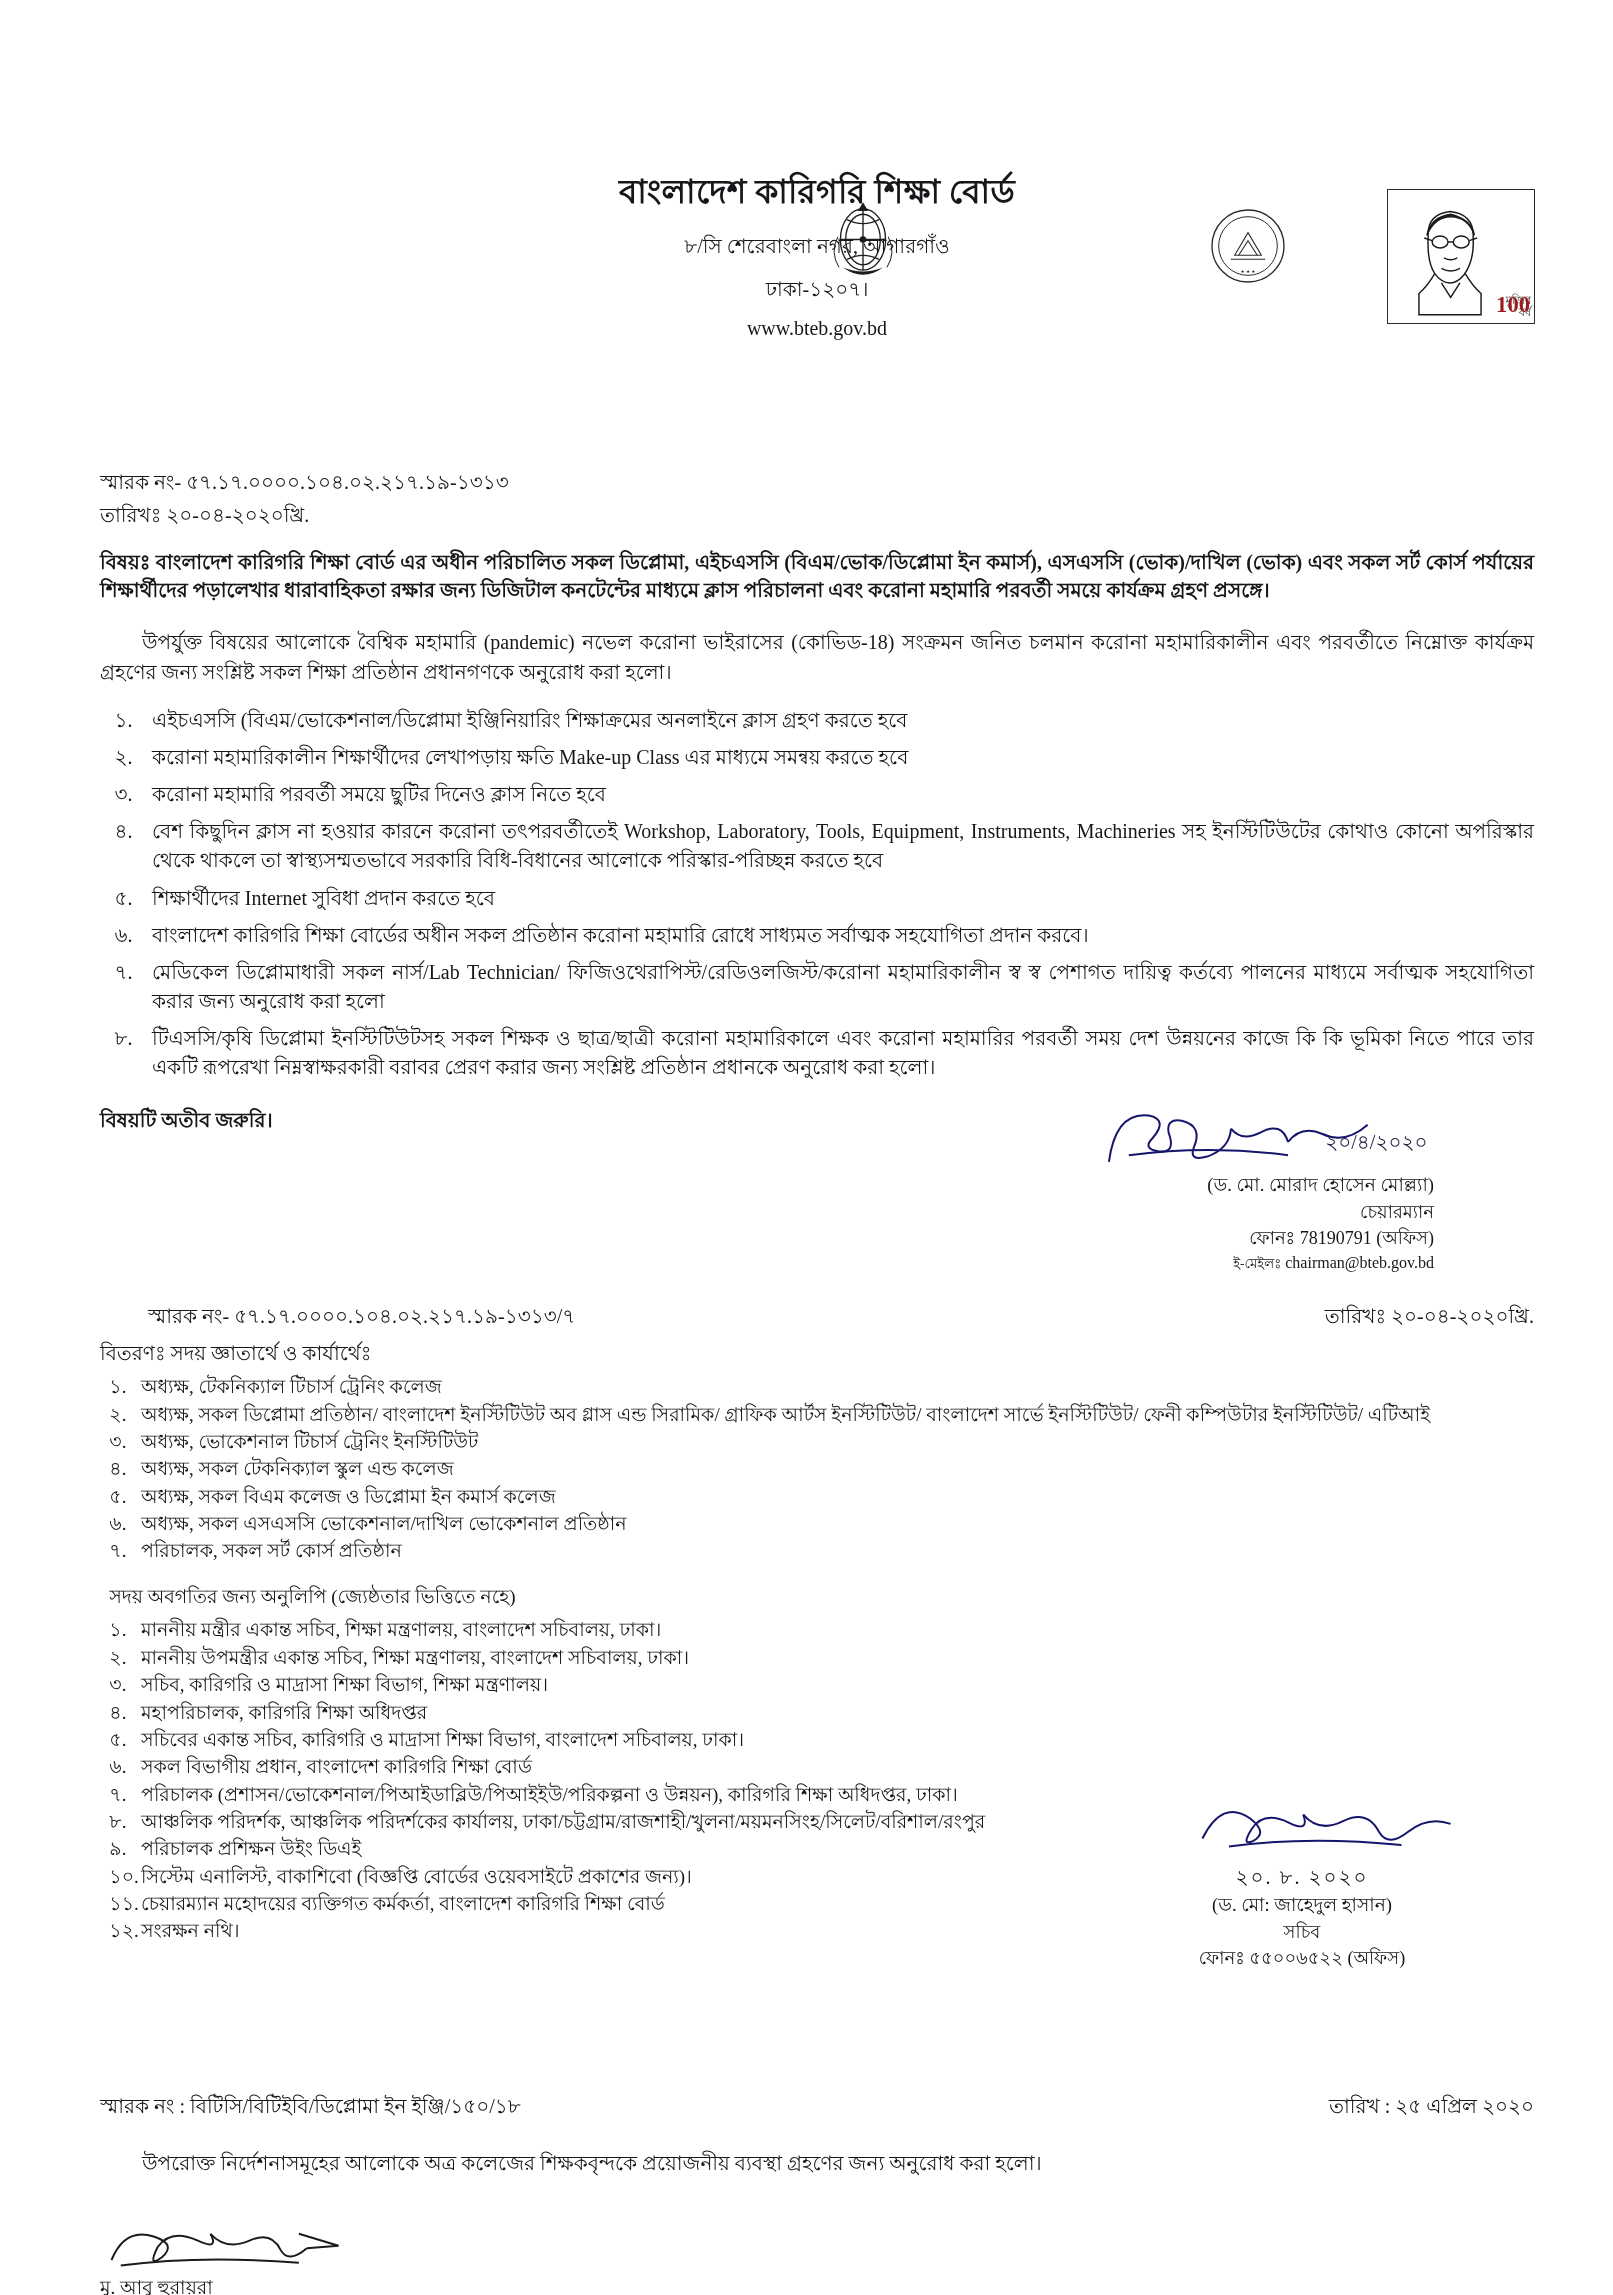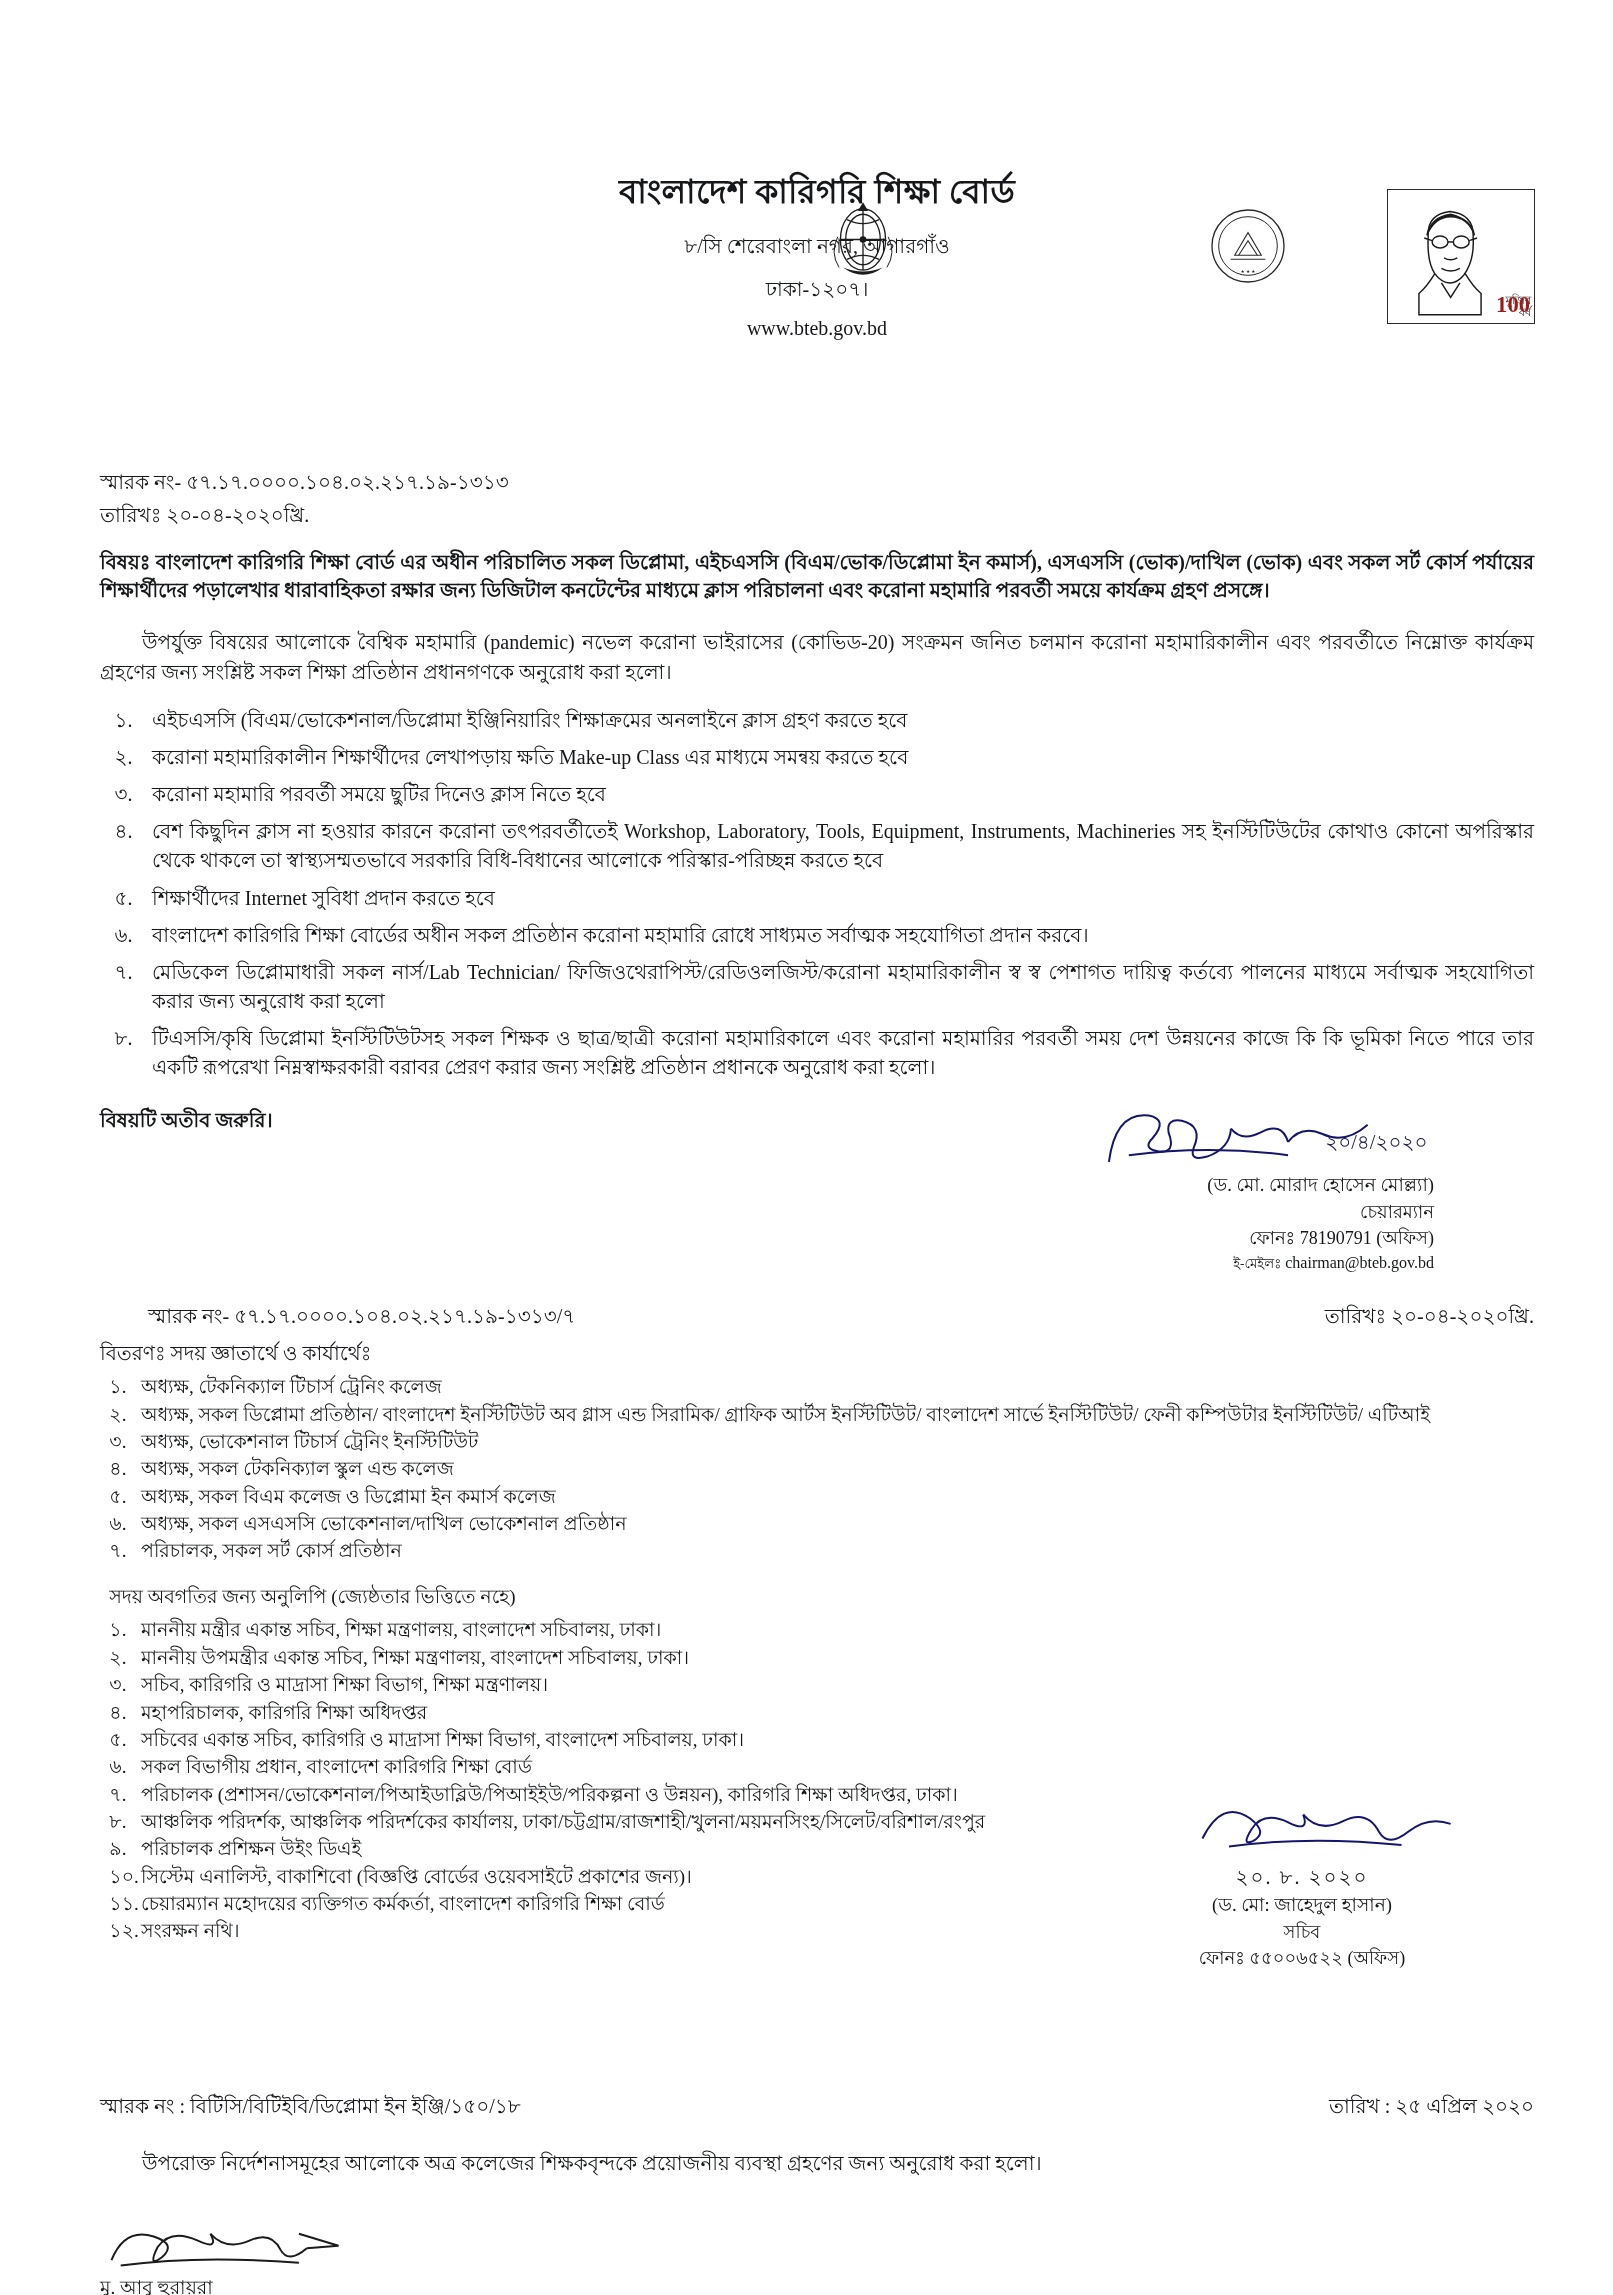--- a/index.html
+++ b/index.html
@@ -318,21 +318,21 @@
       <div class="org-web">www.bteb.gov.bd</div>
     </div>
 
     <div class="meta-row">
       <div>স্মারক নং- ৫৭.১৭.০০০০.১০৪.০২.২১৭.১৯-১৩১৩</div>
       <div>তারিখঃ ২০-০৪-২০২০খ্রি.</div>
     </div>
 
     <div class="subject">বিষয়ঃ বাংলাদেশ কারিগরি শিক্ষা বোর্ড এর অধীন পরিচালিত সকল ডিপ্লোমা, এইচএসসি (বিএম/ভোক/ডিপ্লোমা ইন কমার্স), এসএসসি (ভোক)/দাখিল (ভোক) এবং সকল সর্ট কোর্স পর্যায়ের শিক্ষার্থীদের পড়ালেখার ধারাবাহিকতা রক্ষার জন্য ডিজিটাল কনটেন্টের মাধ্যমে ক্লাস পরিচালনা এবং করোনা মহামারি পরবর্তী সময়ে কার্যক্রম গ্রহণ প্রসঙ্গে।</div>
 
-    <div class="intro">উপর্যুক্ত বিষয়ের আলোকে বৈশ্বিক মহামারি (pandemic) নভেল করোনা ভাইরাসের (কোভিড-20) সংক্রমন জনিত চলমান করোনা মহামারিকালীন এবং পরবর্তীতে নিম্নোক্ত কার্যক্রম গ্রহণের জন্য সংশ্লিষ্ট সকল শিক্ষা প্রতিষ্ঠান প্রধানগণকে অনুরোধ করা হলো।</div>
+    <div class="intro">উপর্যুক্ত বিষয়ের আলোকে বৈশ্বিক মহামারি (pandemic) নভেল করোনা ভাইরাসের (কোভিড-18) সংক্রমন জনিত চলমান করোনা মহামারিকালীন এবং পরবর্তীতে নিম্নোক্ত কার্যক্রম গ্রহণের জন্য সংশ্লিষ্ট সকল শিক্ষা প্রতিষ্ঠান প্রধানগণকে অনুরোধ করা হলো।</div>
 
     <ol class="points">
       <li><span class="num">১.</span><span>এইচএসসি (বিএম/ভোকেশনাল/ডিপ্লোমা ইঞ্জিনিয়ারিং শিক্ষাক্রমের অনলাইনে ক্লাস গ্রহণ করতে হবে</span></li>
       <li><span class="num">২.</span><span>করোনা মহামারিকালীন শিক্ষার্থীদের লেখাপড়ায় ক্ষতি Make-up Class এর মাধ্যমে সমন্বয় করতে হবে</span></li>
       <li><span class="num">৩.</span><span>করোনা মহামারি পরবর্তী সময়ে ছুটির দিনেও ক্লাস নিতে হবে</span></li>
       <li><span class="num">৪.</span><span>বেশ কিছুদিন ক্লাস না হওয়ার কারনে করোনা তৎপরবর্তীতেই Workshop, Laboratory, Tools, Equipment, Instruments, Machineries সহ ইনস্টিটিউটের কোথাও কোনো অপরিস্কার থেকে থাকলে তা স্বাস্থ্যসম্মতভাবে সরকারি বিধি-বিধানের আলোকে পরিস্কার-পরিচ্ছন্ন করতে হবে</span></li>
       <li><span class="num">৫.</span><span>শিক্ষার্থীদের Internet সুবিধা প্রদান করতে হবে</span></li>
       <li><span class="num">৬.</span><span>বাংলাদেশ কারিগরি শিক্ষা বোর্ডের অধীন সকল প্রতিষ্ঠান করোনা মহামারি রোধে সাধ্যমত সর্বাত্মক সহযোগিতা প্রদান করবে।</span></li>
       <li><span class="num">৭.</span><span>মেডিকেল ডিপ্লোমাধারী সকল নার্স/Lab Technician/ ফিজিওথেরাপিস্ট/রেডিওলজিস্ট/করোনা মহামারিকালীন স্ব স্ব পেশাগত দায়িত্ব কর্তব্যে পালনের মাধ্যমে সর্বাত্মক সহযোগিতা করার জন্য অনুরোধ করা হলো</span></li>
       <li><span class="num">৮.</span><span>টিএসসি/কৃষি ডিপ্লোমা ইনস্টিটিউটসহ সকল শিক্ষক ও ছাত্র/ছাত্রী করোনা মহামারিকালে এবং করোনা মহামারির পরবর্তী সময় দেশ উন্নয়নের কাজে কি কি ভূমিকা নিতে পারে তার একটি রূপরেখা নিম্নস্বাক্ষরকারী বরাবর প্রেরণ করার জন্য সংশ্লিষ্ট প্রতিষ্ঠান প্রধানকে অনুরোধ করা হলো।</span></li>

